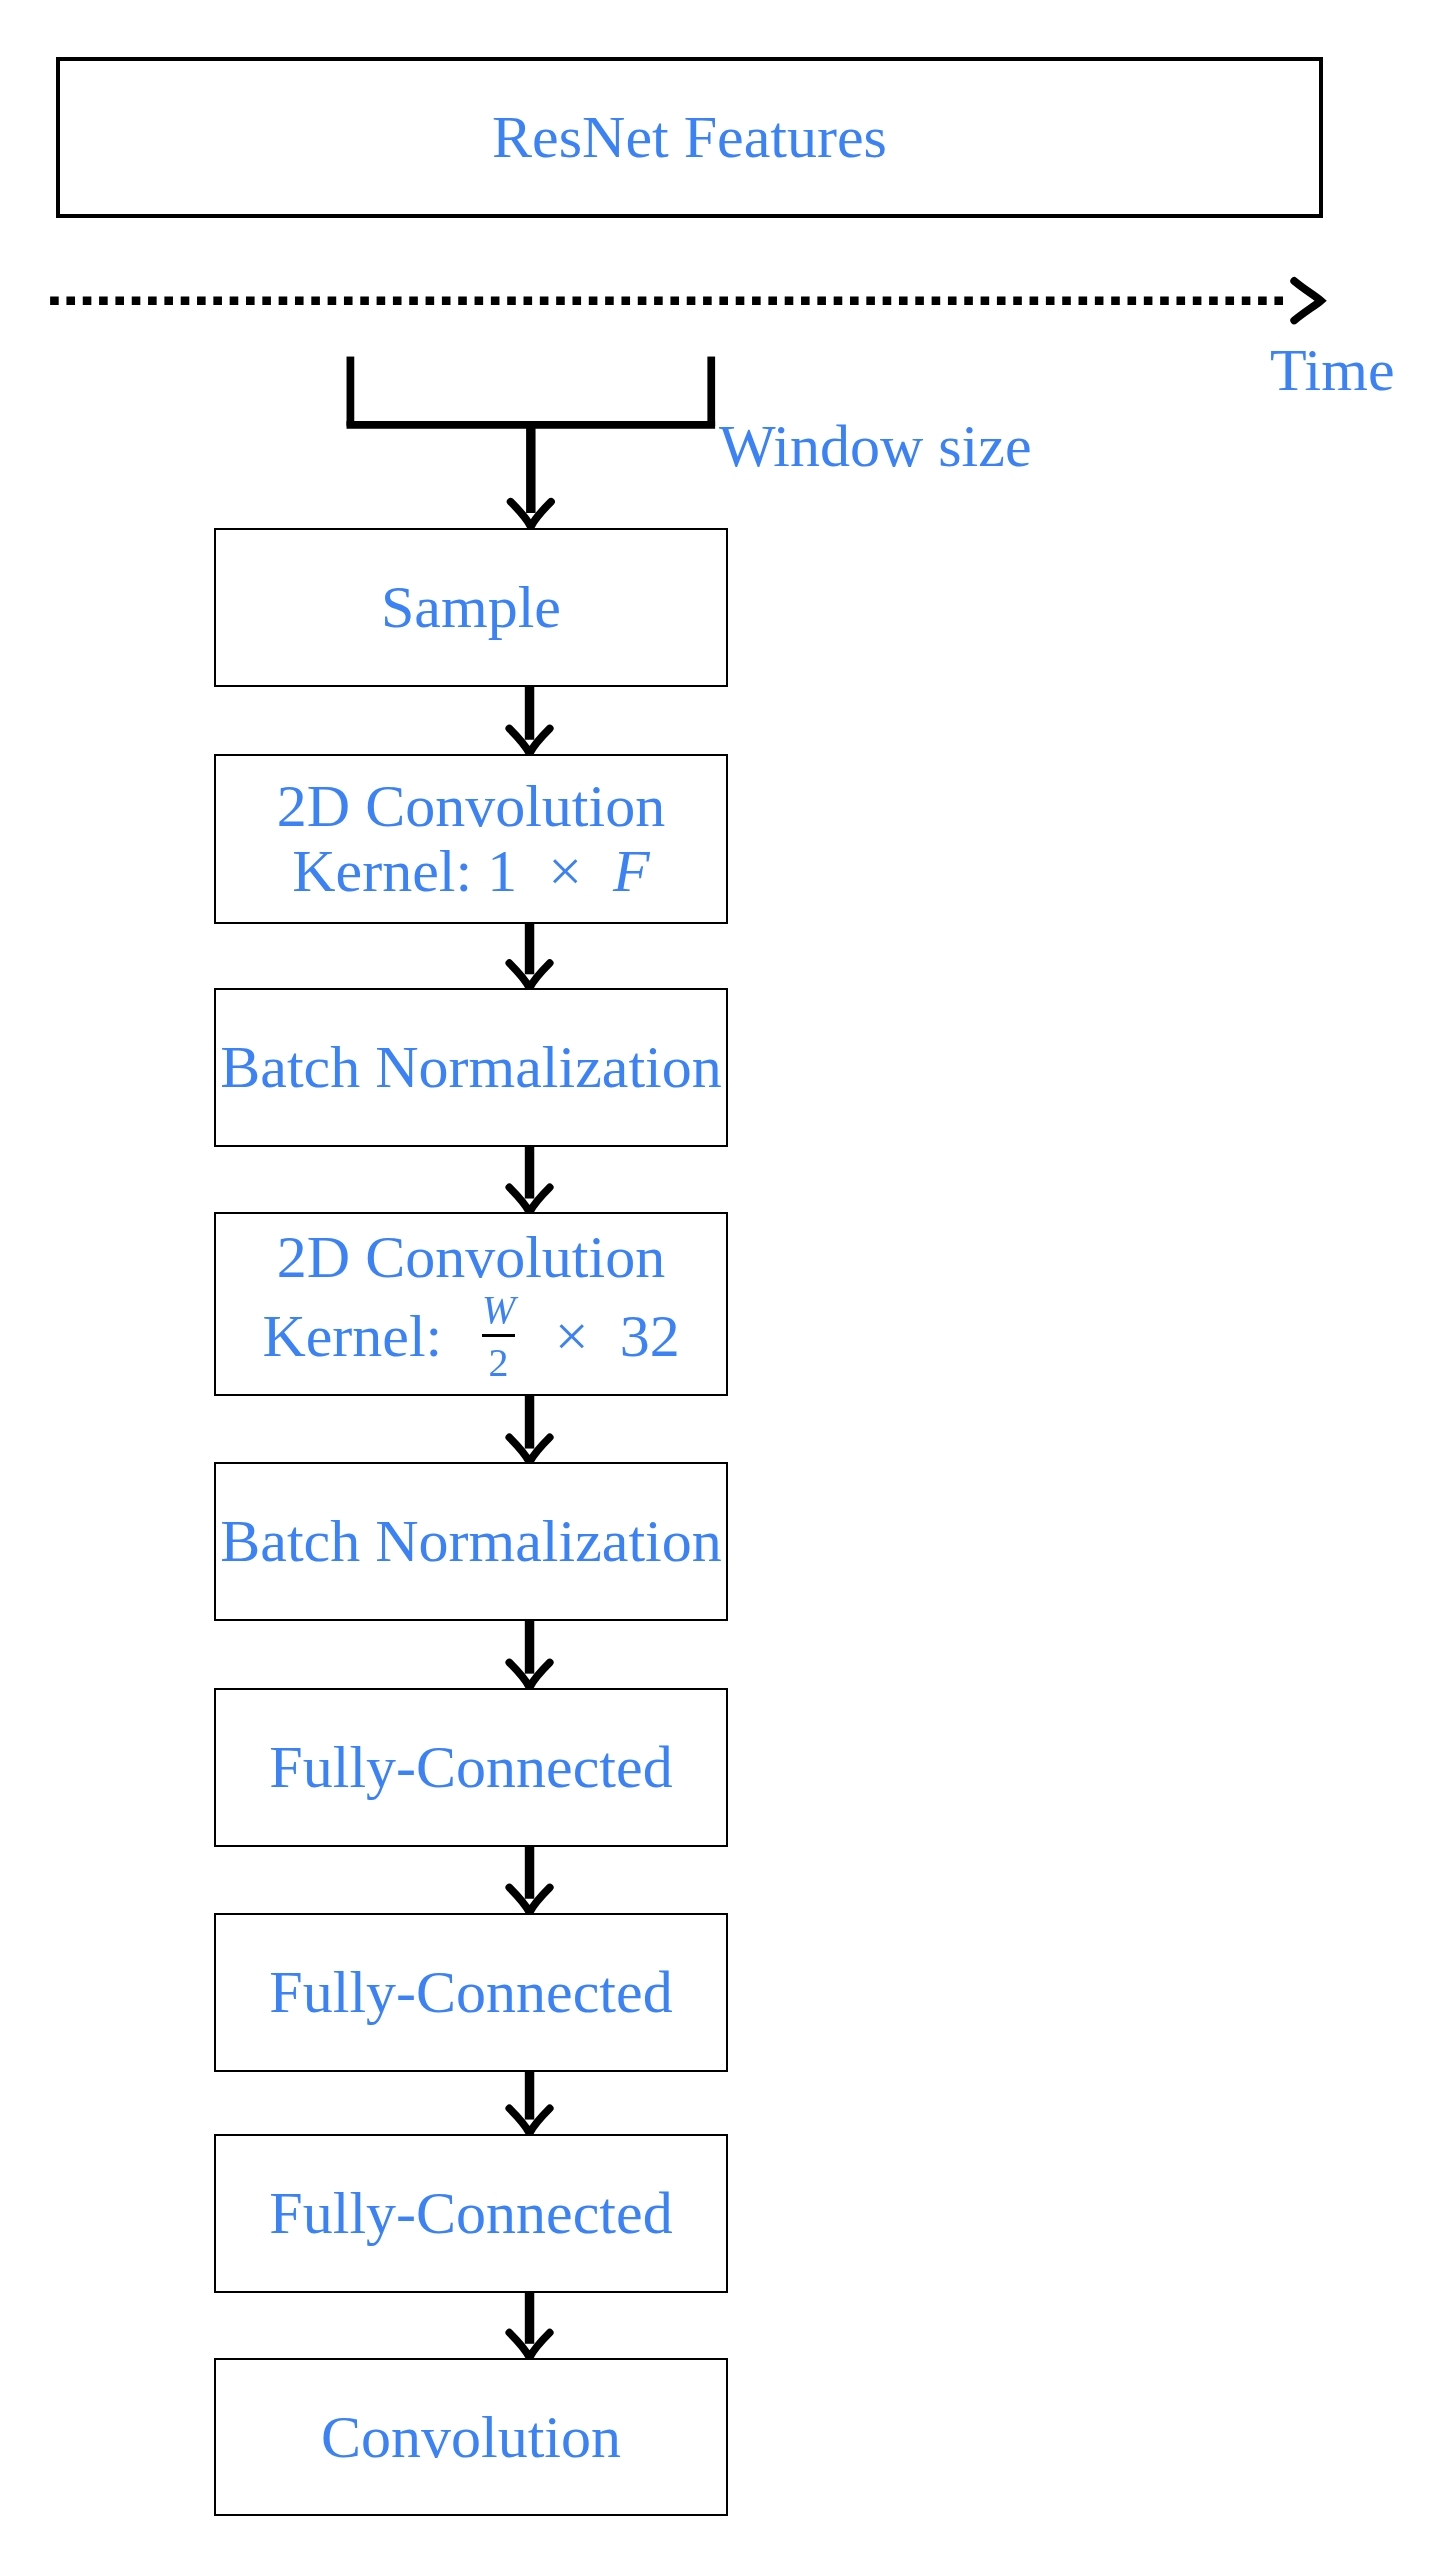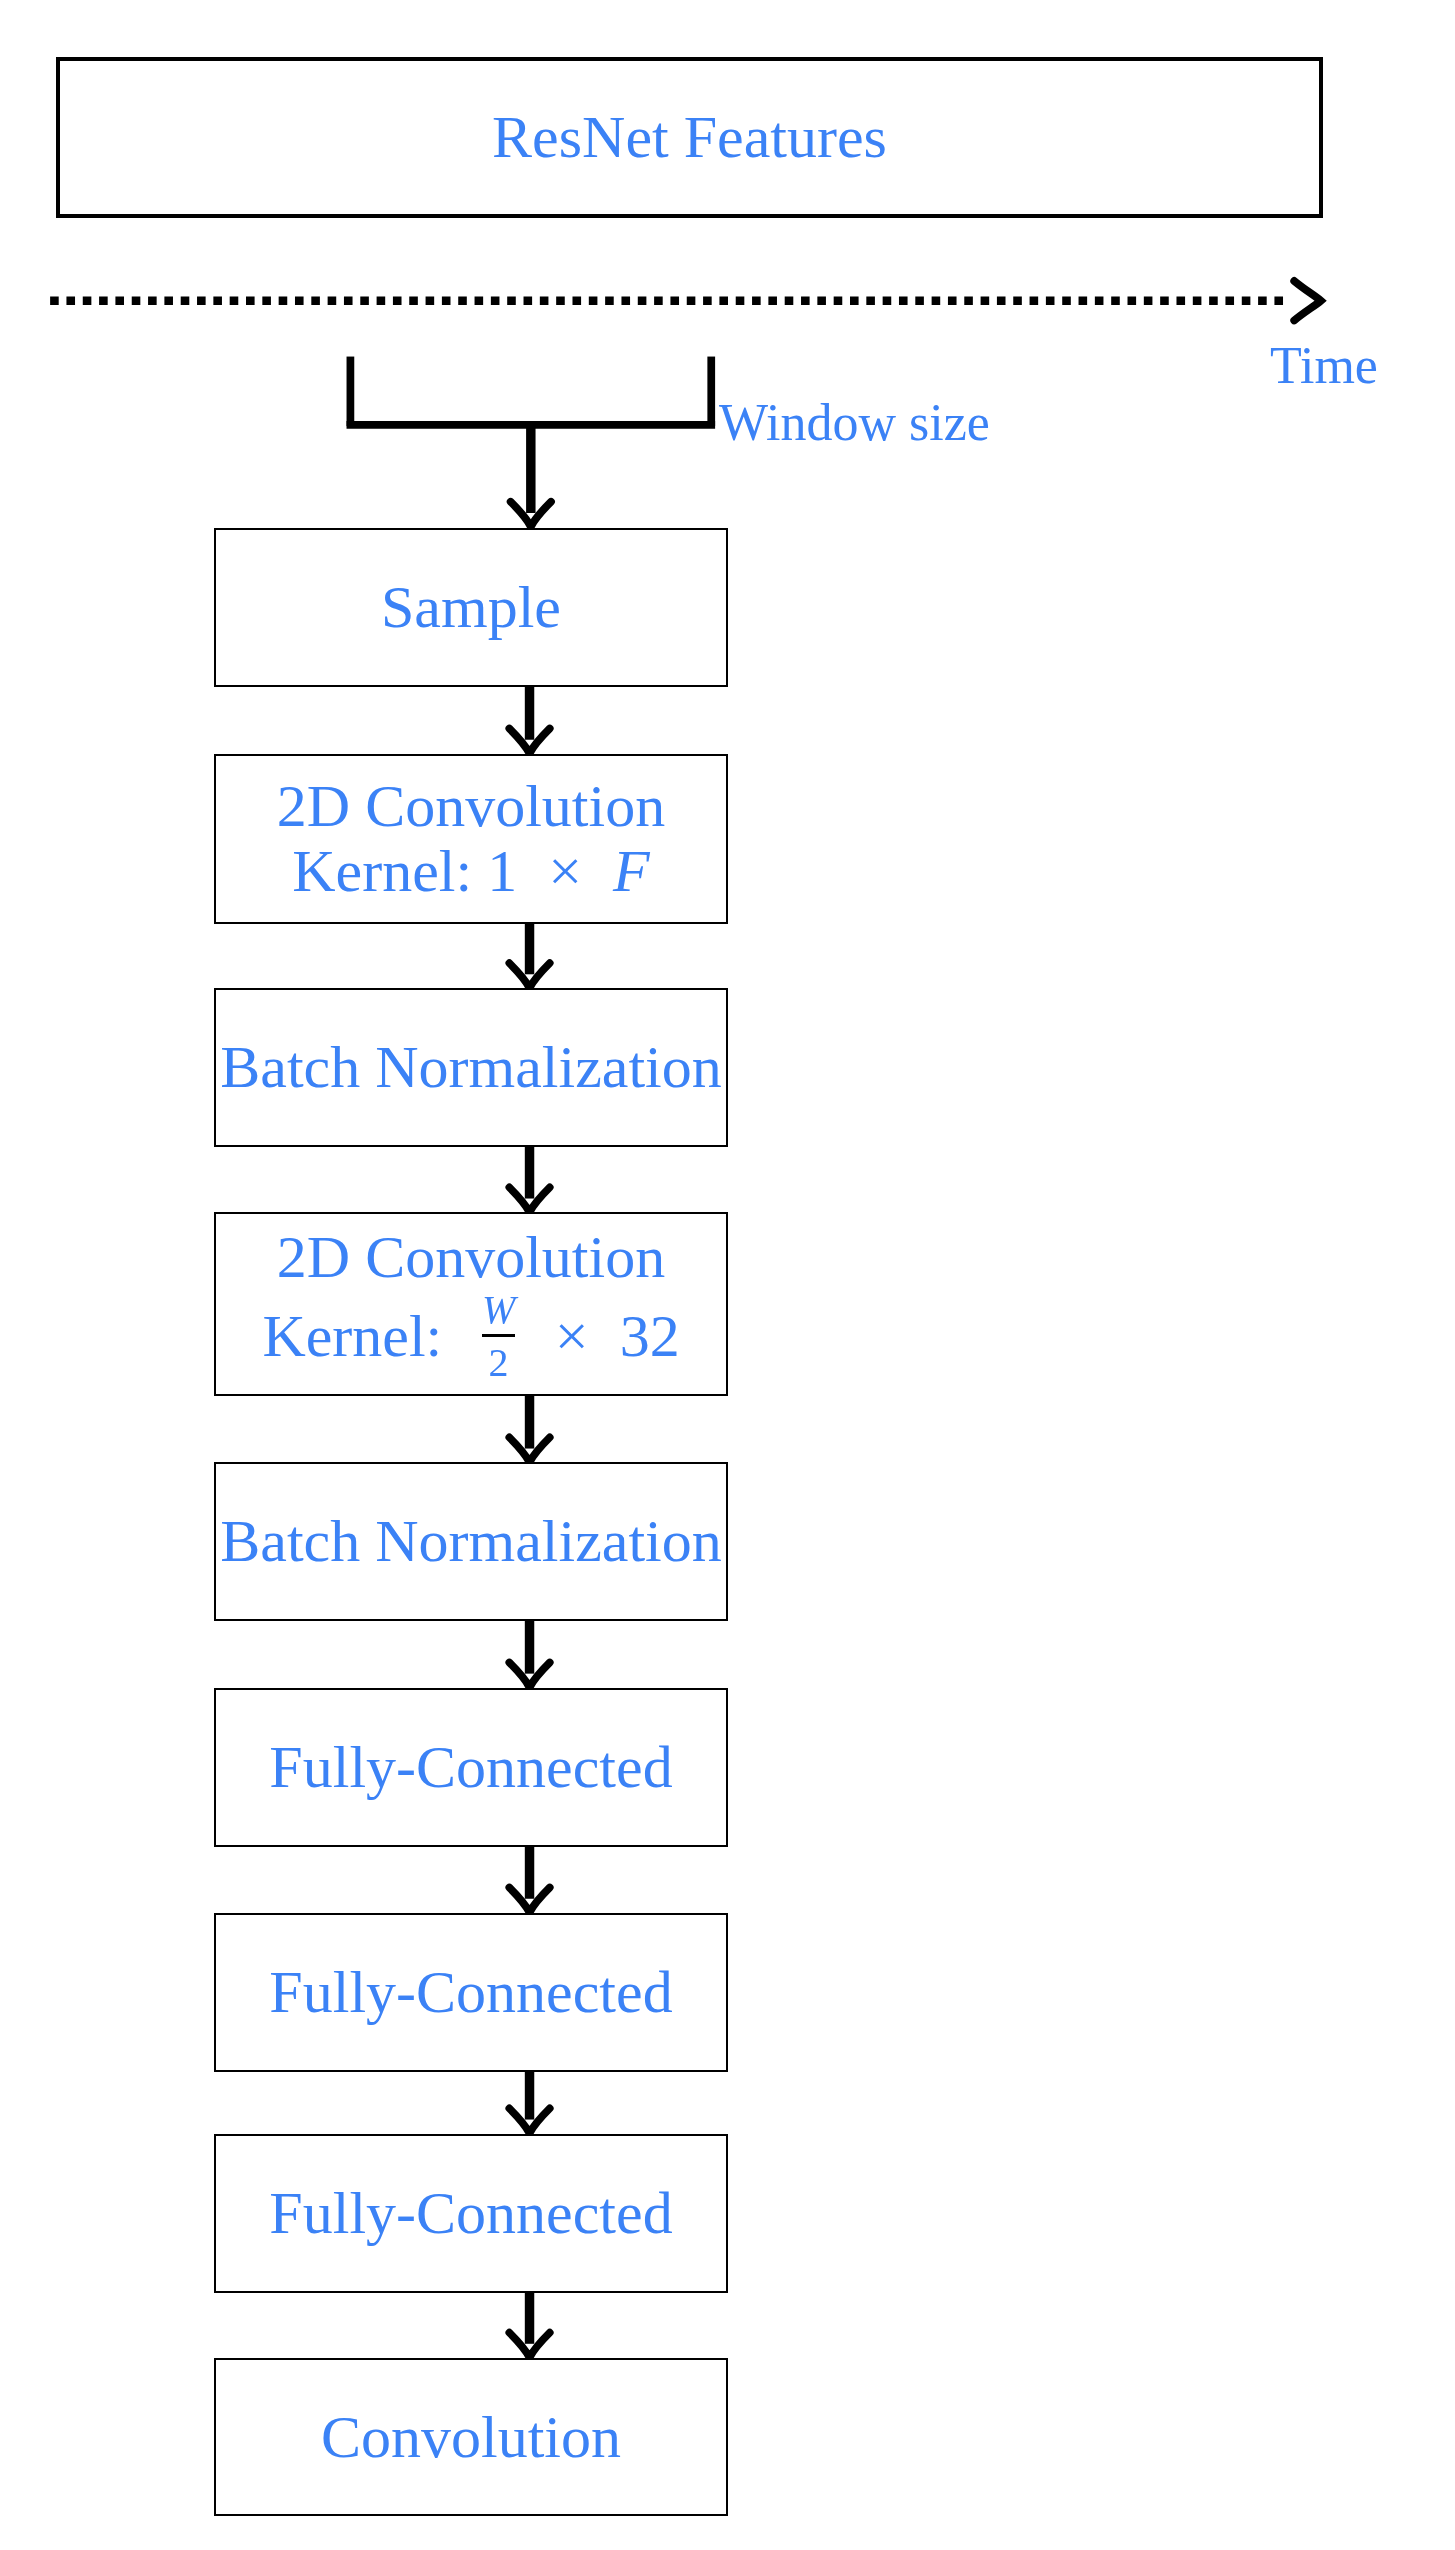--- a/index.html
+++ b/index.html
@@ -59,26 +59,26 @@
     align-items: center;
     font-size: 40px;
     line-height: 1;
     margin: 0 1.7px;
   }
   .frac .num { font-style: italic; padding: 0 6.9px 4.3px 6.9px; }
   .frac .den { border-top: 3.4px solid #000000; padding: 5.2px 6.9px 0 6.9px; }
 
   .float-label {
     position: absolute;
-    font-size: 52px;
+    font-size: 60px;
     line-height: 1;
     white-space: nowrap;
   }
   .time-label   { left: 1270px; top: 340px; }
-  .window-label { left: 719px;  top: 397px; }
+  .window-label { left: 719px;  top: 416px; }
 </style>
 </head>
 <body>
 
 <div class="canvas">
 
   <svg class="overlay" viewBox="0 0 1694 2968" xmlns="http://www.w3.org/2000/svg">
     <g stroke="#000000" fill="none">
 
       <line x1="58" y1="350" x2="1502" y2="350" stroke-width="10" stroke-dasharray="10 9"></line>

